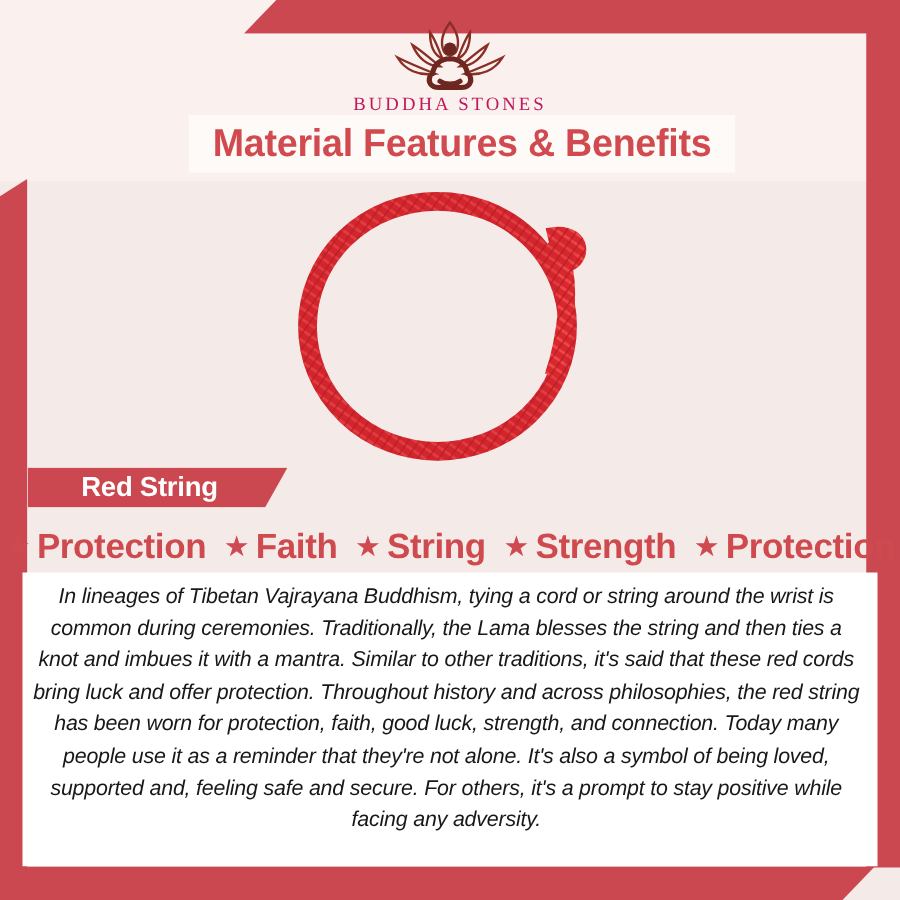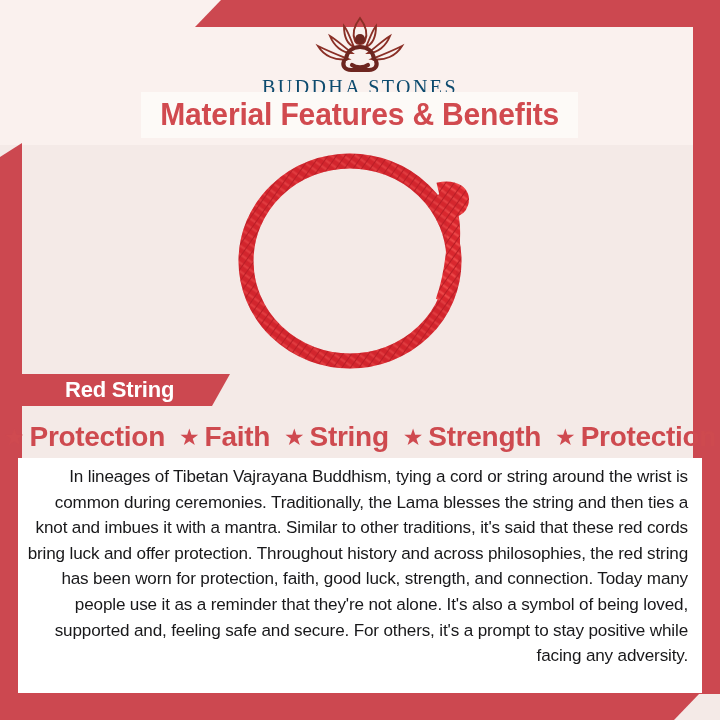--- a/index.html
+++ b/index.html
@@ -83,29 +83,29 @@
     text-align: center;
   }
   .logo-mark {
     display: block;
     margin: 0 auto;
   }
   .logo-word {
     display: block;
     margin-top: 0;
     font-family: "Liberation Serif", serif;
-    font-size: 20px;
+    font-size: 15px;
     letter-spacing: 2.4px;
-    color: #0c4a6e;
+    color: #be185d;
   }
 
   
   .title-panel {
     position: absolute;
-    left: 141px;
+    left: 151px;
     top: 92px;
     width: 437px;
     height: 46px;
     background: #fdfaf7;
     display: flex;
     align-items: center;
     justify-content: center;
   }
   .title-text {
     font-size: 31px;
@@ -188,22 +188,23 @@
     height: 235px;
     background: #ffffff;
     box-sizing: border-box;
     padding: 6px 14px 0 8px;
   }
   .copy-text {
     font-size: 17.1px;
     line-height: 25.6px;
     color: #18181a;
     letter-spacing: -0.15px;
-    text-align: right;
+    text-align: center;
     margin: 0;
+    font-style: italic;
   }
 </style>
 </head>
 <body>
 
 <div class="poster">
 
   <div class="bg-lower"></div>
   <div class="bar-top"></div>
   <div class="bar-right"></div>

